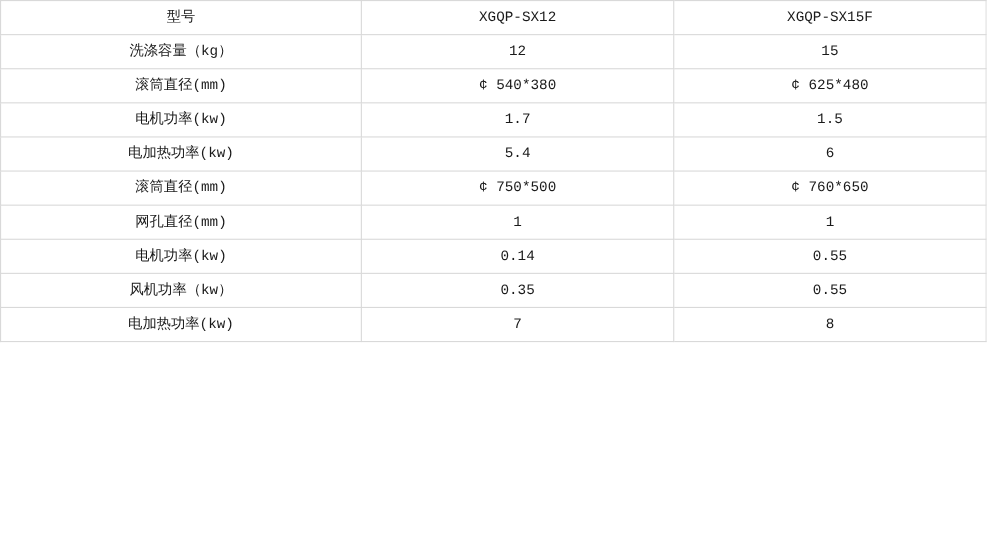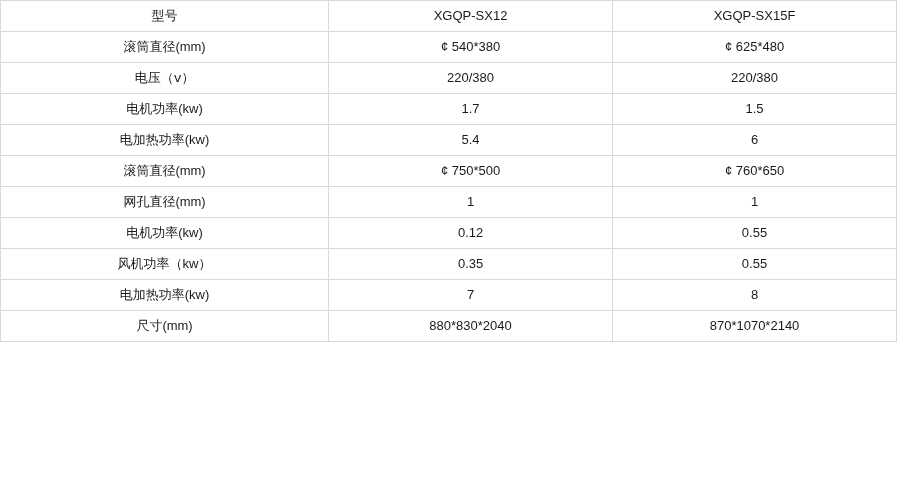--- a/index.html
+++ b/index.html
@@ -11,20 +11,21 @@
     width: 897px;
     height: 503px;
     font-family: "Liberation Sans", "DejaVu Sans", sans-serif;
     color: #000000;
     overflow: hidden;
   }
   .spec-table {
     border-collapse: collapse;
     width: 897px;
     table-layout: fixed;
+    font-family: Liberation Mono, monospace;
   }
   .spec-table td {
     border: 1px solid #d9d9d9;
     text-align: center;
     vertical-align: middle;
     font-size: 13px;
     height: 30px;
     line-height: 1.2;
     padding: 0 4px;
     color: #1a1a1a;
@@ -48,28 +49,28 @@
 <body>
 
 <table class="spec-table">
   <tbody>
     <tr>
       <td class="label-cell header-cell">型号</td>
       <td class="val-cell header-cell">XGQP-SX12</td>
       <td class="val-cell header-cell">XGQP-SX15F</td>
     </tr>
     <tr>
+      <td class="label-cell">洗涤容量（kg）</td>
+      <td class="val-cell">12</td>
+      <td class="val-cell">15</td>
+    </tr>
+    <tr>
       <td class="label-cell">滚筒直径(mm)</td>
       <td class="val-cell">¢ 540*380</td>
       <td class="val-cell">¢ 625*480</td>
-    </tr>
-    <tr>
-      <td class="label-cell">电压（ⅴ）</td>
-      <td class="val-cell">220/380</td>
-      <td class="val-cell">220/380</td>
     </tr>
     <tr>
       <td class="label-cell">电机功率(kw)</td>
       <td class="val-cell">1.7</td>
       <td class="val-cell">1.5</td>
     </tr>
     <tr>
       <td class="label-cell">电加热功率(kw)</td>
       <td class="val-cell">5.4</td>
       <td class="val-cell">6</td>
@@ -79,32 +80,27 @@
       <td class="val-cell">¢ 750*500</td>
       <td class="val-cell">¢ 760*650</td>
     </tr>
     <tr>
       <td class="label-cell">网孔直径(mm)</td>
       <td class="val-cell">1</td>
       <td class="val-cell">1</td>
     </tr>
     <tr>
       <td class="label-cell">电机功率(kw)</td>
-      <td class="val-cell">0.12</td>
+      <td class="val-cell">0.14</td>
       <td class="val-cell">0.55</td>
     </tr>
     <tr>
       <td class="label-cell">风机功率（kw）</td>
       <td class="val-cell">0.35</td>
       <td class="val-cell">0.55</td>
     </tr>
     <tr>
       <td class="label-cell">电加热功率(kw)</td>
       <td class="val-cell">7</td>
       <td class="val-cell">8</td>
     </tr>
-    <tr>
-      <td class="label-cell">尺寸(mm)</td>
-      <td class="val-cell">880*830*2040</td>
-      <td class="val-cell">870*1070*2140</td>
-    </tr>
   </tbody>
 </table>
 
 </body></html>

